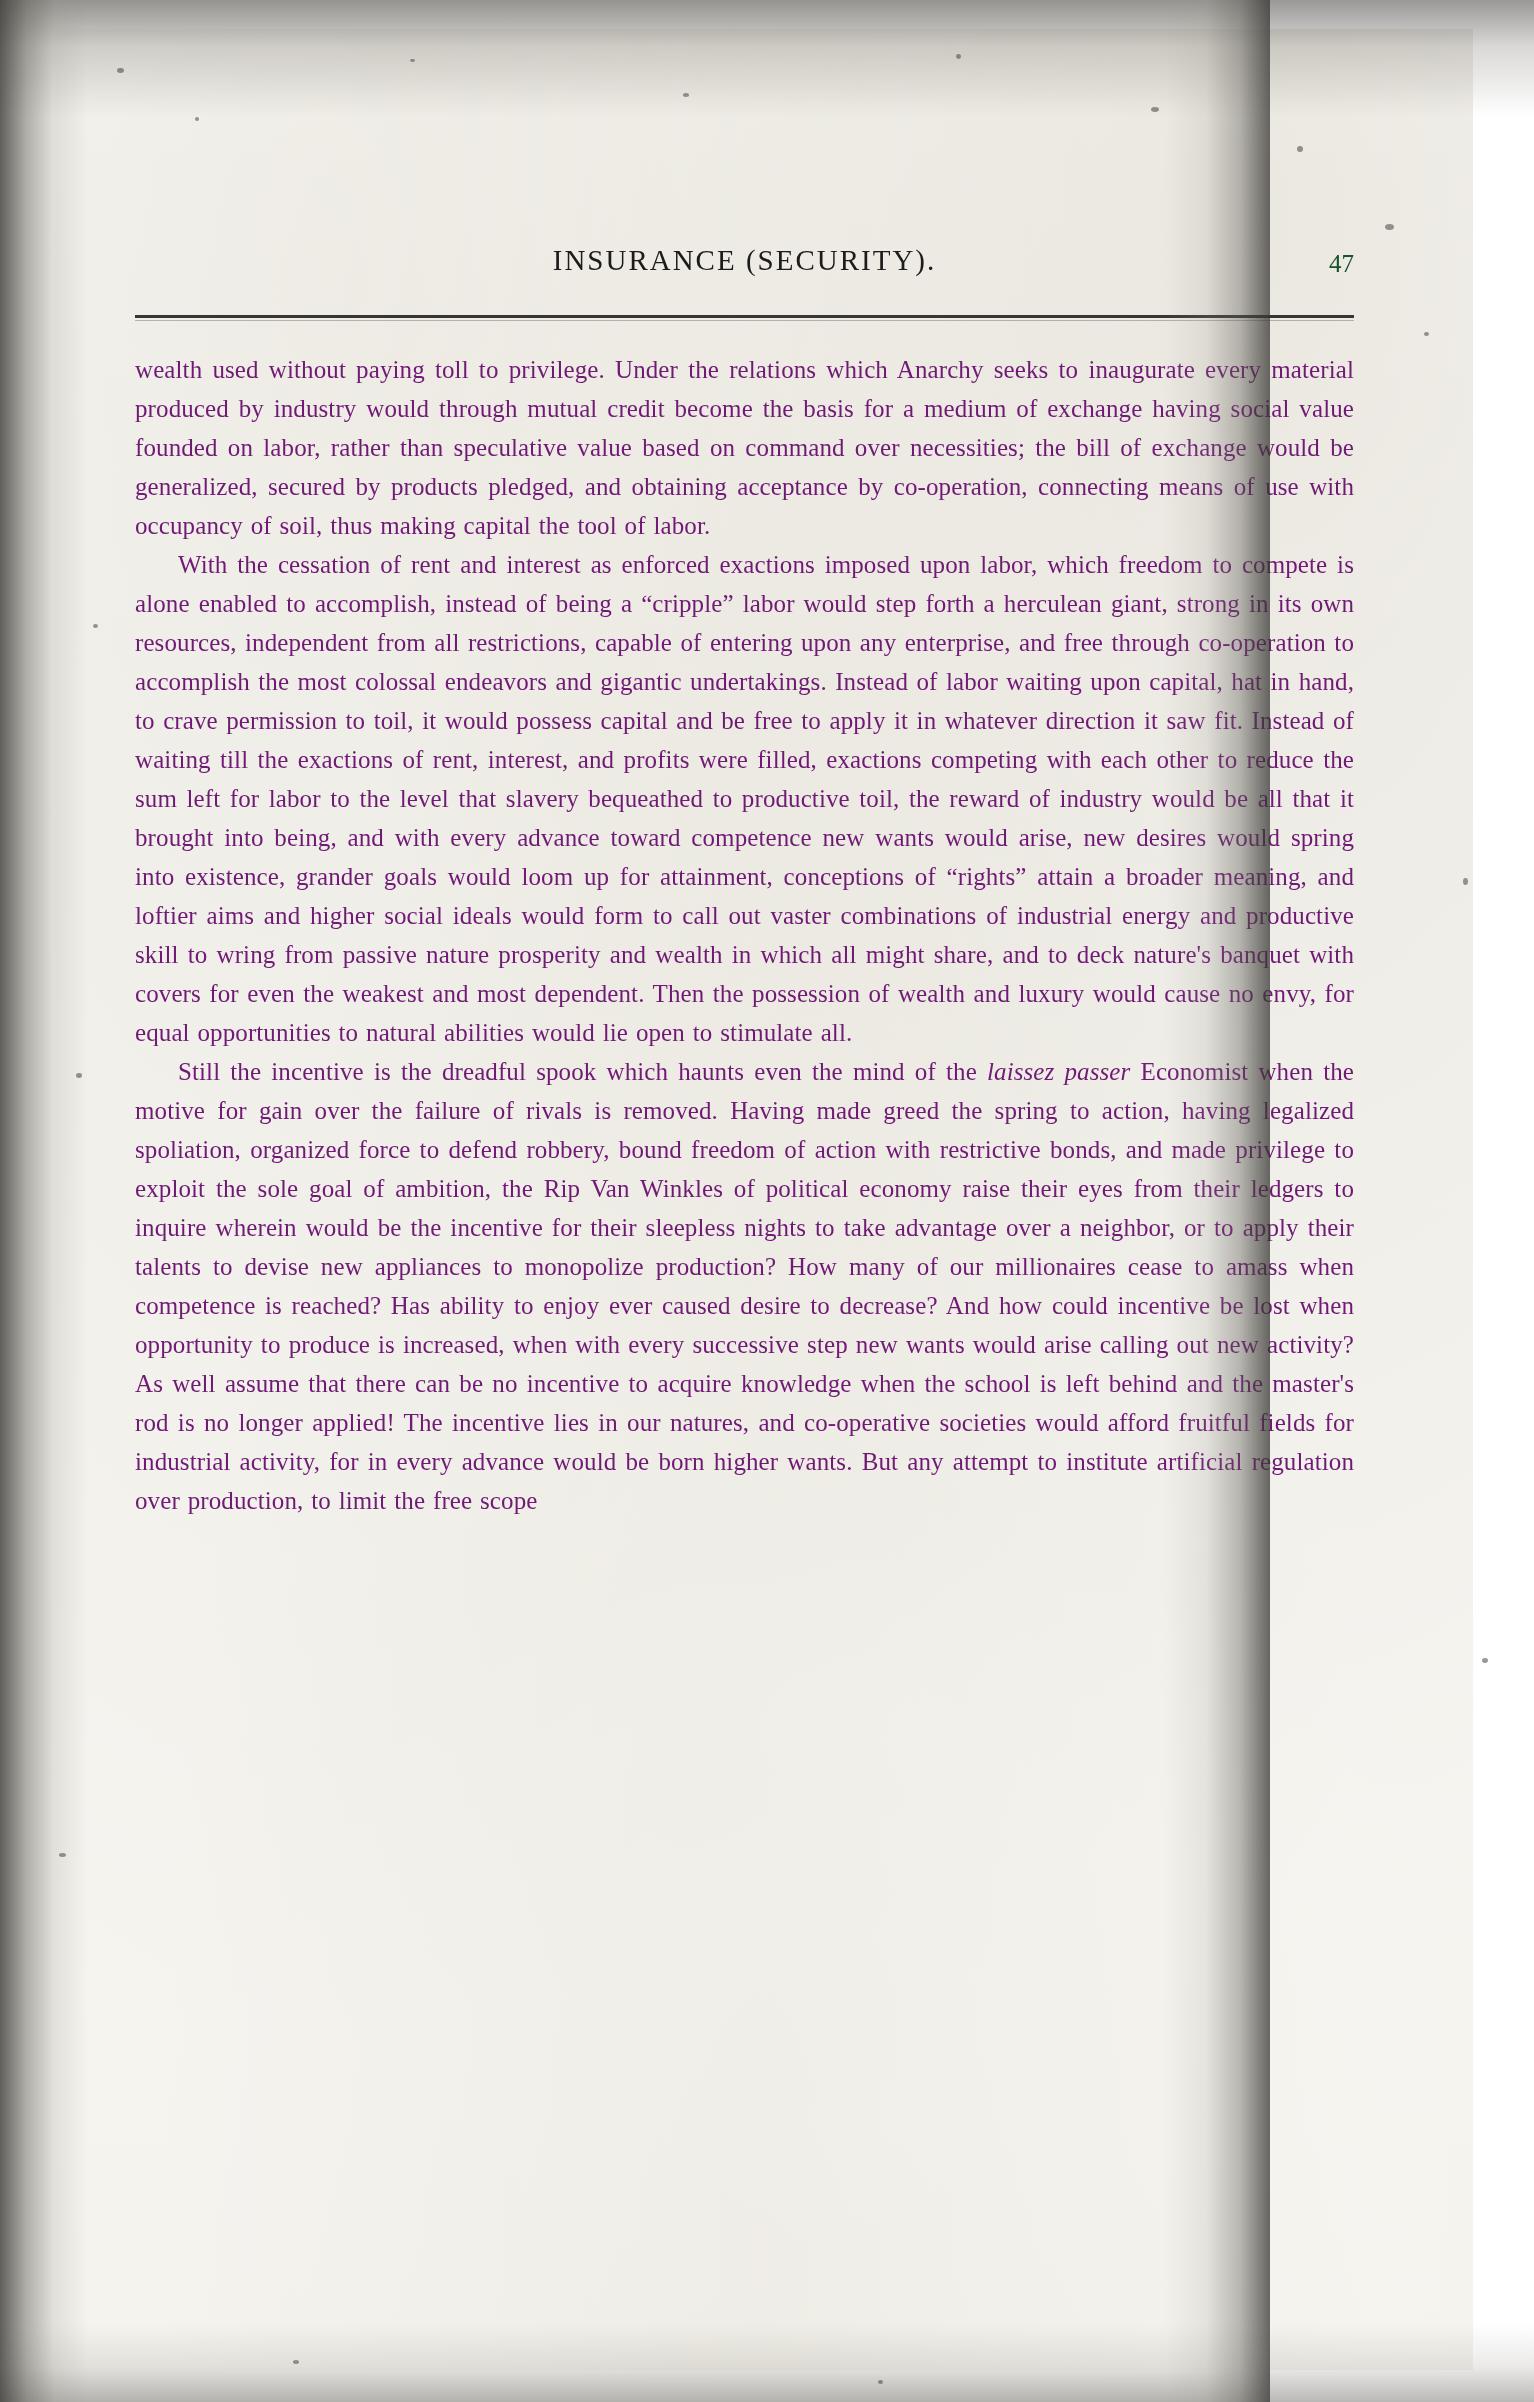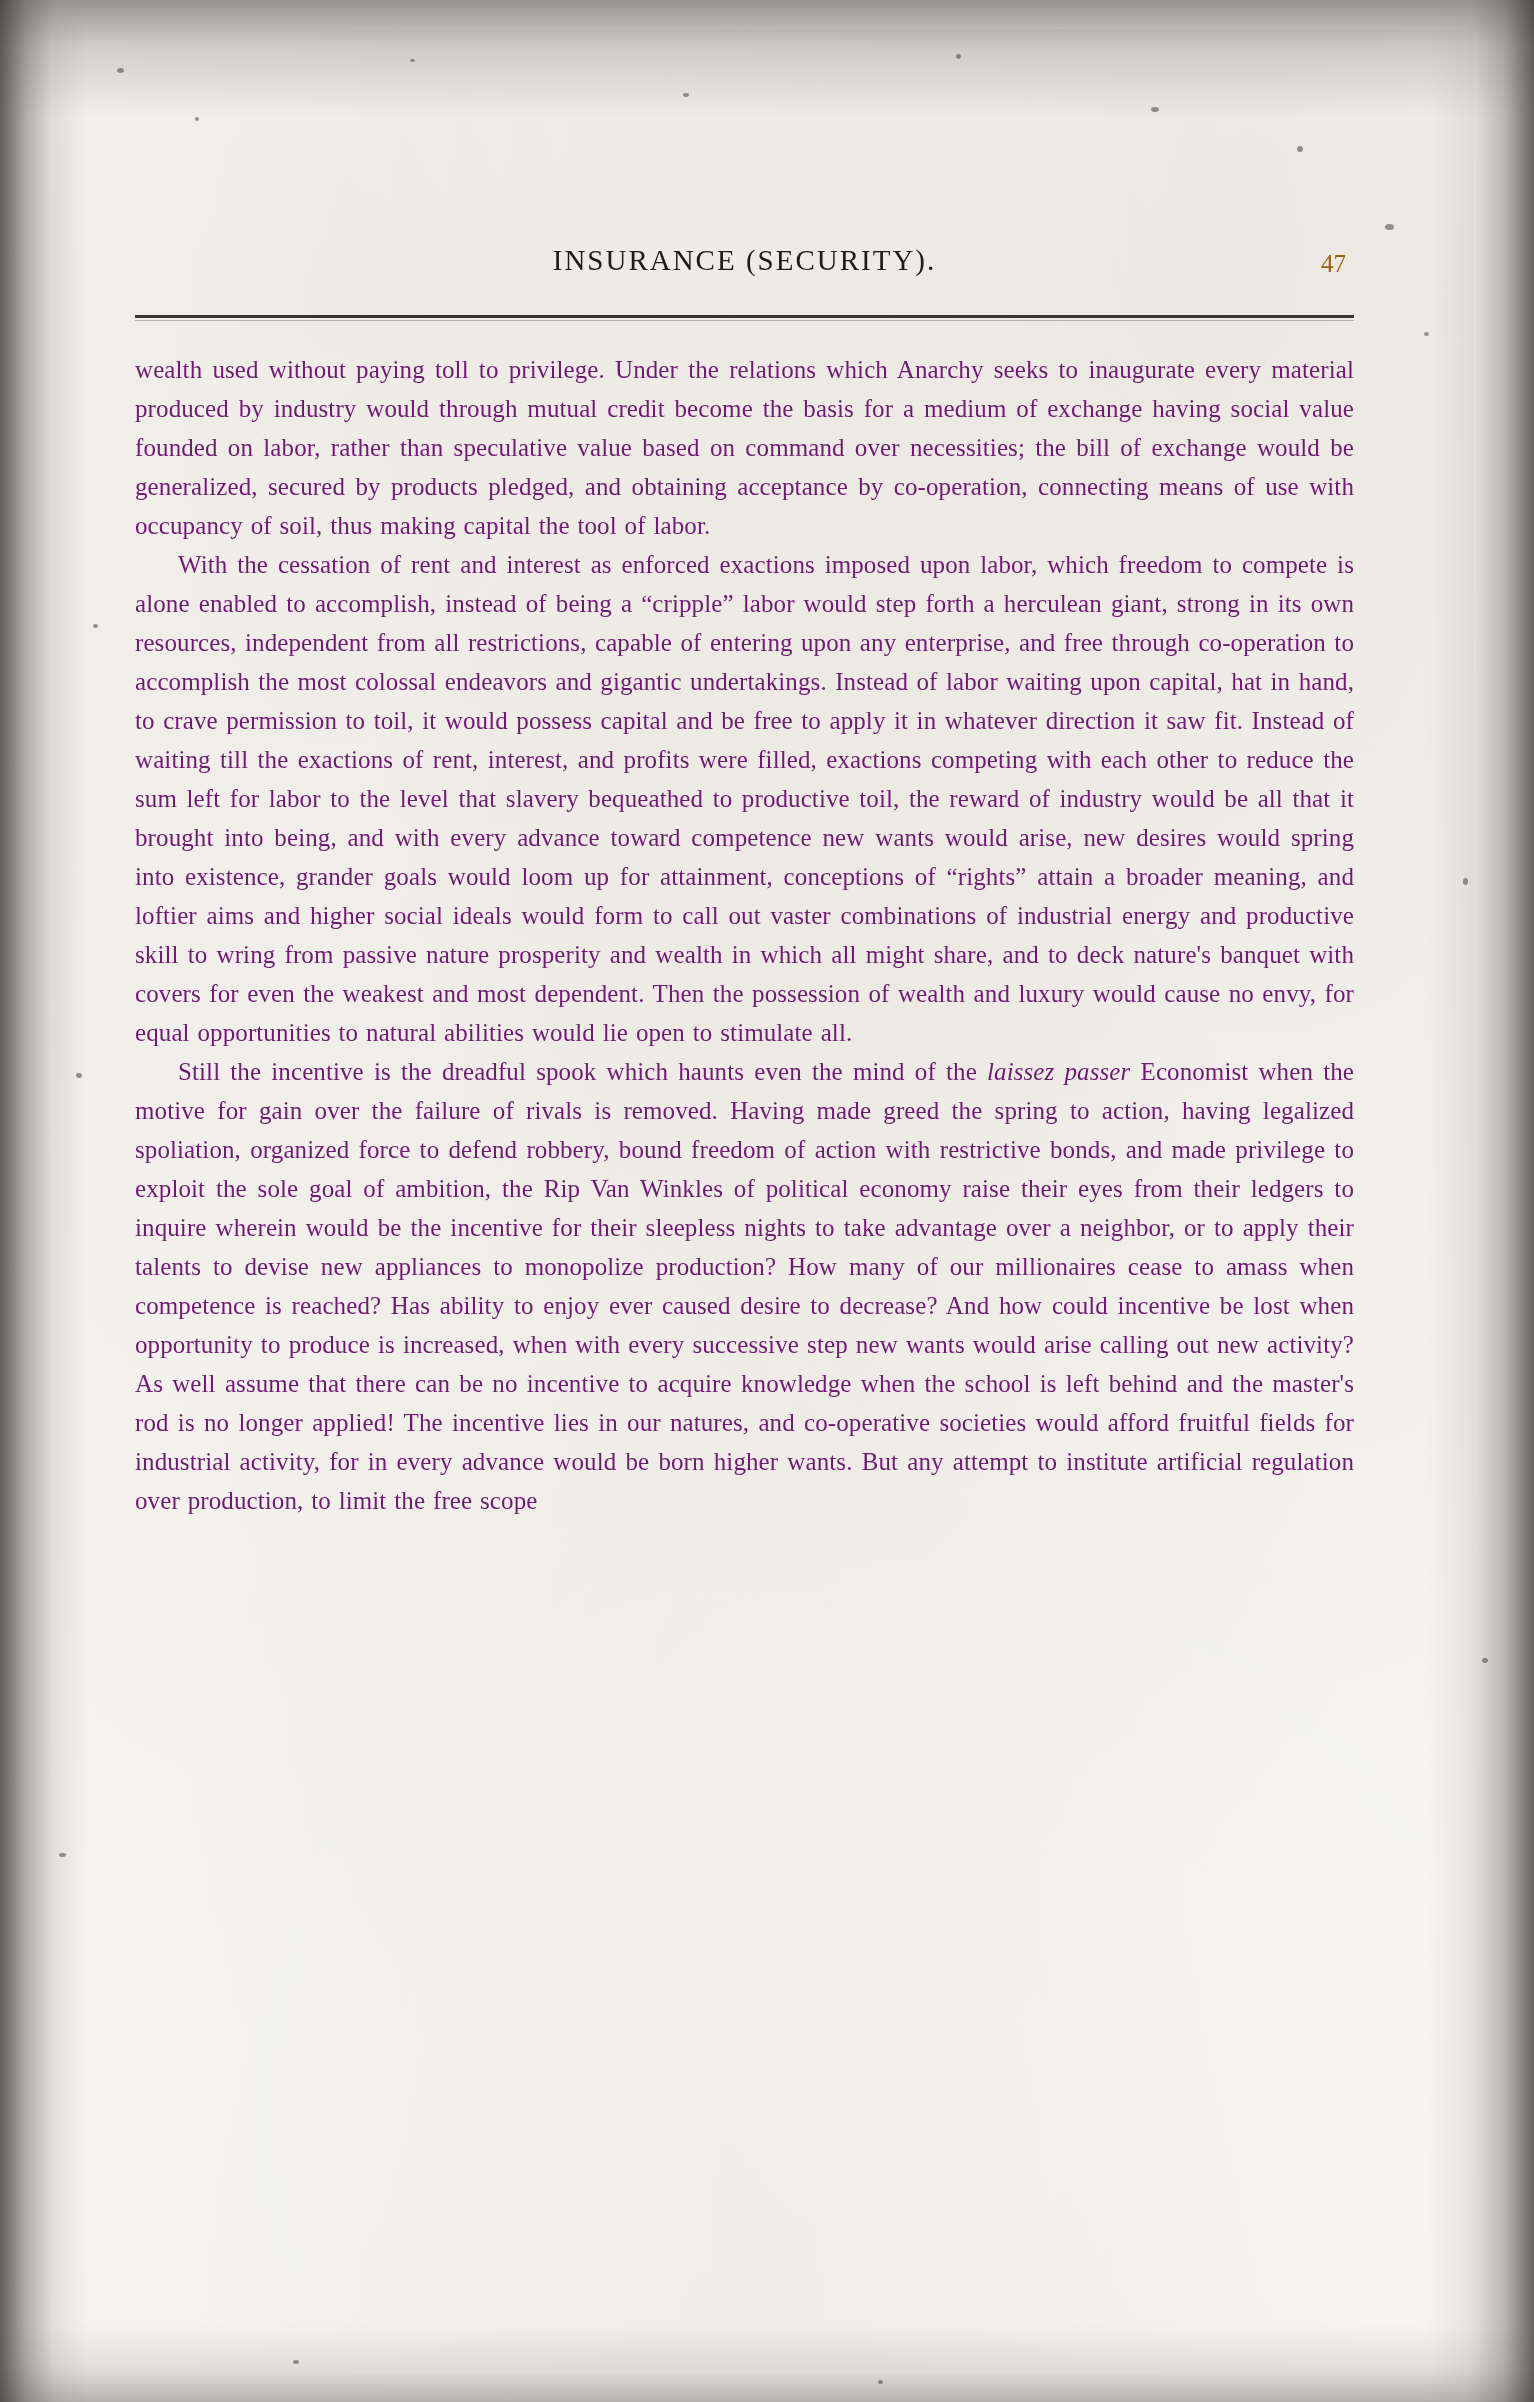--- a/index.html
+++ b/index.html
@@ -10,21 +10,21 @@
   body {
     width: 1534px;
     height: 2402px;
     overflow: hidden;
     font-family: "Liberation Serif", serif;
   }
 
   
   .scan {
     position: relative;
-    width: 1534px;
+    width: 1270px;
     height: 2402px;
     background: #f6f5f1;
   }
   
   .paper-tint {
     position: absolute;
     left: 54px;
     top: 29px;
     width: 1419px;
     height: 2341px;
@@ -82,24 +82,24 @@
     left: 0;
     right: 0;
     text-align: center;
     font-size: 29px;
     letter-spacing: 2px;
     color: #1d1c1a;
     font-family: "Liberation Serif", serif;
   }
   .folio {
     position: absolute;
-    right: 8px;
+    right: 0;
     top: 5.9px;
     font-size: 25px;
-    color: #a16207;
+    color: #14532d;
   }
   .rule {
     margin-top: 13.7px;
     height: 2.9px;
     background: #1e1d1a;
     opacity: 0.88;
   }
   .rule-thin {
     margin-top: 2px;
     height: 1px;

